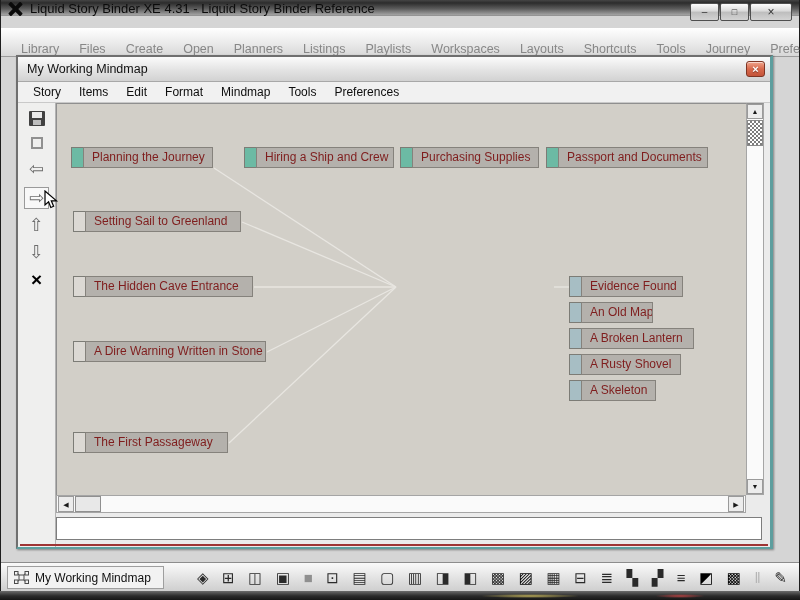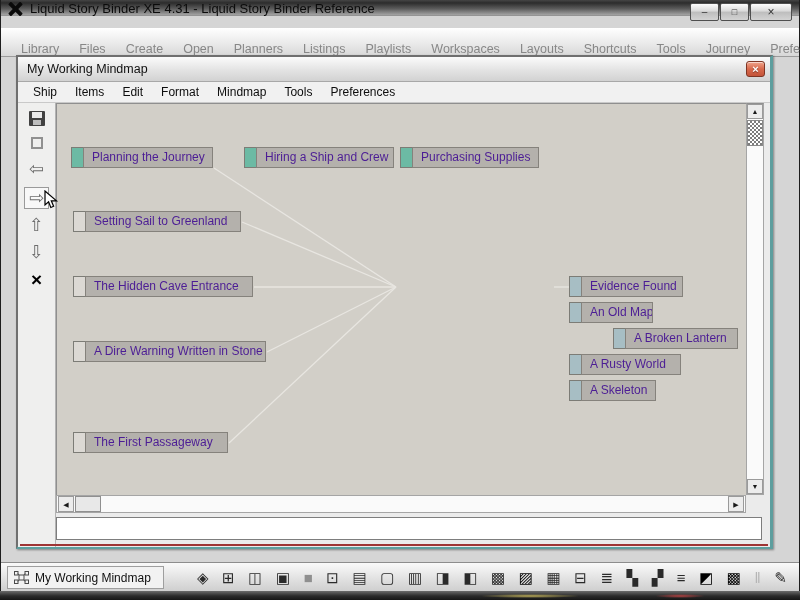--- a/index.html
+++ b/index.html
@@ -58,21 +58,21 @@
   .lt-square{width:12px;height:12px;border:2px solid #909090;background:transparent;}
   .lt-x{color:#000;font-size:19px;font-weight:bold;}
 
   
   .canvas{position:absolute;left:38px;top:0;width:690px;height:392px;background:#d2cfc8;
     border-top:1px solid #8f8f8f;border-left:1px solid #8f8f8f;overflow:hidden;}
   .canvas svg{position:absolute;left:0;top:0;}
   .node{position:absolute;height:21px;display:flex;}
   .nsq{width:13px;height:21px;border:1px solid #7c7c76;flex:0 0 auto;}
   .nlabel{flex:1;height:21px;border:1px solid #85827c;margin-left:-1px;background:#b4b1ac;
-    color:#4c1d95;font-size:12px;line-height:19px;padding:0 6px 0 8px;white-space:nowrap;overflow:hidden;}
+    color:#7f1d1d;font-size:12px;line-height:19px;padding:0 6px 0 8px;white-space:nowrap;overflow:hidden;}
 
   
   .vscroll{position:absolute;left:728px;top:0;width:18px;height:392px;background:#fafafa;
     border:1px solid #a5a5a5;border-top:1px solid #8f8f8f;}
   .sbtn{position:absolute;left:0;width:16px;height:15px;background:#ececec;border:1px solid #9a9a9a;
     display:flex;align-items:center;justify-content:center;font-size:7px;color:#1a1a1a;line-height:1;}
   .vs-up{top:0;}
   .vs-down{bottom:0;}
   .vthumb{position:absolute;left:0;top:16px;width:16px;height:26px;border:1px solid #8a8a8a;
     background:conic-gradient(#7d7d7d 25%,#ffffff 0 50%,#7d7d7d 0 75%,#ffffff 0);background-size:4px 4px;}
@@ -140,21 +140,21 @@
       <span class="mitem">Journey</span>
       <span class="mitem">Preferences</span>
     </div>
 
   <div class="child">
     <div class="ctitle">
       <span class="ctitle-text">My Working Mindmap</span>
       <span class="cclose">×</span>
     </div>
     <div class="cmenu">
-        <span class="cmitem">Ship</span>
+        <span class="cmitem">Story</span>
         <span class="cmitem">Items</span>
         <span class="cmitem">Edit</span>
         <span class="cmitem">Format</span>
         <span class="cmitem">Mindmap</span>
         <span class="cmitem">Tools</span>
         <span class="cmitem">Preferences</span>
       </div>
     <div class="cbody">
       <div class="ltoolbar">
           <span class="lti">
@@ -184,20 +184,24 @@
             <span class="nlabel">Planning the Journey</span>
           </div>
           <div class="node" style="left: 187px; top: 43px; width: 150px;">
             <span class="nsq" style="background: rgb(108, 186, 164);"></span>
             <span class="nlabel">Hiring a Ship and Crew</span>
           </div>
           <div class="node" style="left: 343px; top: 43px; width: 139px;">
             <span class="nsq" style="background: rgb(108, 186, 164);"></span>
             <span class="nlabel">Purchasing Supplies</span>
           </div>
+          <div class="node" style="left: 489px; top: 43px; width: 162px;">
+            <span class="nsq" style="background: rgb(108, 186, 164);"></span>
+            <span class="nlabel">Passport and Documents</span>
+          </div>
           <div class="node" style="left: 16px; top: 172px; width: 180px;">
             <span class="nsq" style="background: rgb(220, 217, 212);"></span>
             <span class="nlabel">The Hidden Cave Entrance</span>
           </div>
           <div class="node" style="left: 16px; top: 107px; width: 168px;">
             <span class="nsq" style="background: rgb(220, 217, 212);"></span>
             <span class="nlabel">Setting Sail to Greenland</span>
           </div>
           <div class="node" style="left: 16px; top: 237px; width: 193px;">
             <span class="nsq" style="background: rgb(220, 217, 212);"></span>
@@ -208,27 +212,27 @@
             <span class="nlabel">The First Passageway</span>
           </div>
           <div class="node" style="left: 512px; top: 172px; width: 114px;">
             <span class="nsq" style="background: rgb(167, 190, 196);"></span>
             <span class="nlabel">Evidence Found</span>
           </div>
           <div class="node" style="left: 512px; top: 198px; width: 84px;">
             <span class="nsq" style="background: rgb(167, 190, 196);"></span>
             <span class="nlabel">An Old Map</span>
           </div>
-          <div class="node" style="left: 512px; top: 224px; width: 125px; margin-left: 44px;">
+          <div class="node" style="left: 512px; top: 224px; width: 125px;">
             <span class="nsq" style="background: rgb(167, 190, 196);"></span>
             <span class="nlabel">A Broken Lantern</span>
           </div>
           <div class="node" style="left: 512px; top: 250px; width: 112px;">
             <span class="nsq" style="background: rgb(167, 190, 196);"></span>
-            <span class="nlabel">A Rusty World</span>
+            <span class="nlabel">A Rusty Shovel</span>
           </div>
           <div class="node" style="left: 512px; top: 276px; width: 87px; border-radius: 8px;">
             <span class="nsq" style="background: rgb(167, 190, 196);"></span>
             <span class="nlabel">A Skeleton</span>
           </div>
         </div>
 
       <div class="vscroll">
         <div class="sbtn vs-up">▲</div>
         <div class="vthumb"></div>

